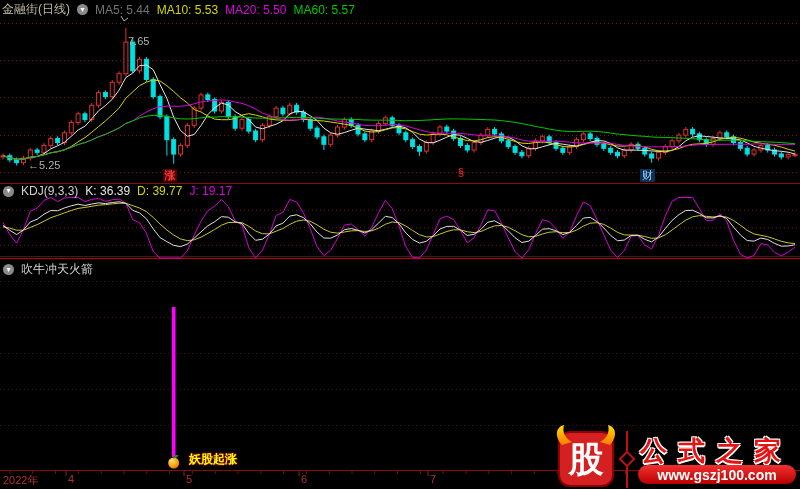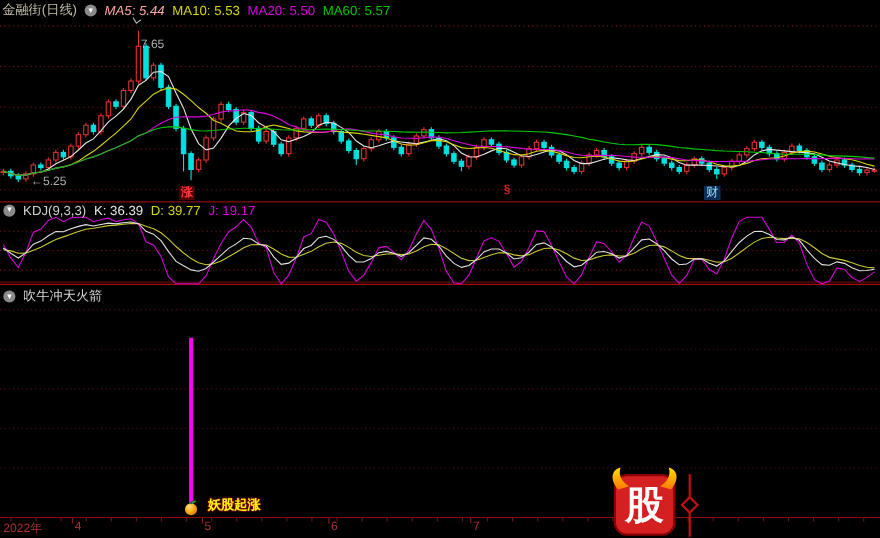--- a/index.html
+++ b/index.html
@@ -3,21 +3,21 @@
 <meta charset="utf-8">
 <style>
   html,body{margin:0;padding:0;background:#000;}
   #screen{position:relative;width:800px;height:489px;background:#000;overflow:hidden;
           font-family:"Liberation Sans","DejaVu Sans",sans-serif;}
   #chart-svg{position:absolute;left:0;top:0;}
   .ov{position:absolute;white-space:nowrap;}
   
   .p1-header{left:2px;top:1px;display:flex;align-items:center;gap:7px;font-size:12px;text-align:center;}
   .stock-title{color:#c0bca8;}
-  .ma5{color:#fca5a5;font-style:italic;} .ma10{color:#d6d600;} .ma20{color:#dc00dc;} .ma60{color:#00c800;}
+  .ma5{color:#737373;} .ma10{color:#d6d600;} .ma20{color:#dc00dc;} .ma60{color:#00c800;}
   .collapse-btn{display:inline-flex;align-items:center;justify-content:center;
     width:11px;height:11px;border-radius:50%;background:#8a8a8a;color:#fff;
     font-size:8px;line-height:1;cursor:pointer;}
   .p2-header{left:3px;top:184px;display:flex;align-items:center;gap:7px;font-size:12px;}
   .kdj-title{color:#d0d0d0;text-align:center;} .k-val{color:#e6e6e6;} .d-val{color:#d6d600;} .j-val{color:#dc00dc;}
   .p3-header{left:3px;top:261px;display:flex;align-items:center;gap:7px;font-size:12px;color:#d8d8d8;}
   
   .peak-label{left:128px;top:11px;color:#b0b0b0;font-size:11px;margin-top:24px;}
   .low-label{left:28px;top:159px;color:#b0b0b0;font-size:11px;}
   
@@ -434,14 +434,16 @@
     <path d="M58,21 C66,12 64,3 56,1 C58,8 55,14 48,18 Z" fill="url(#hornGrad2)"></path>
     <defs>
       <linearGradient id="hornGrad2" x1="0" y1="0" x2="0" y2="1">
         <stop offset="0%" stop-color="#ffe000"></stop>
         <stop offset="100%" stop-color="#ff7700"></stop>
       </linearGradient>
     </defs>
   </svg>
   <div class="ov logo-divider"></div>
   <div class="ov logo-diamond"></div>
+  <div class="ov logo-name">公式之家</div>
+  <div class="ov logo-pill">www.gszj100.com</div>
 
 </div>
 
 </body></html>

